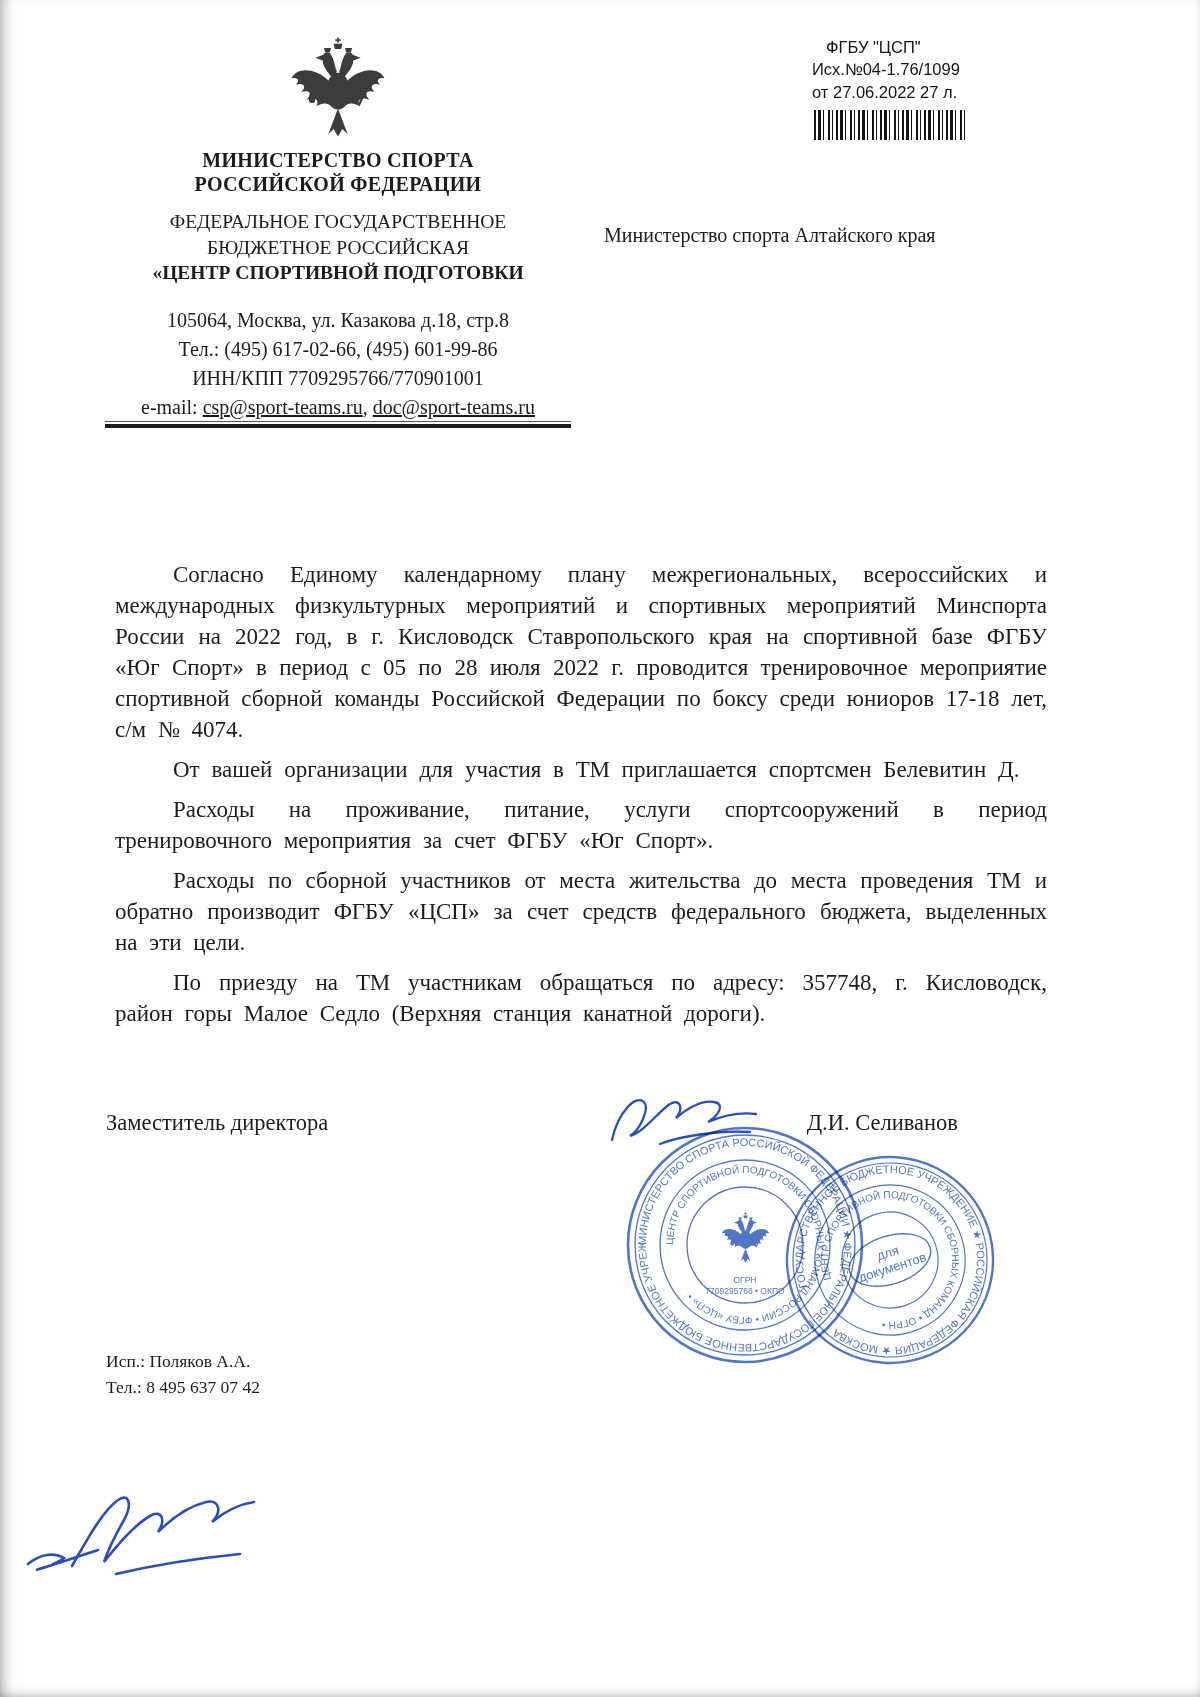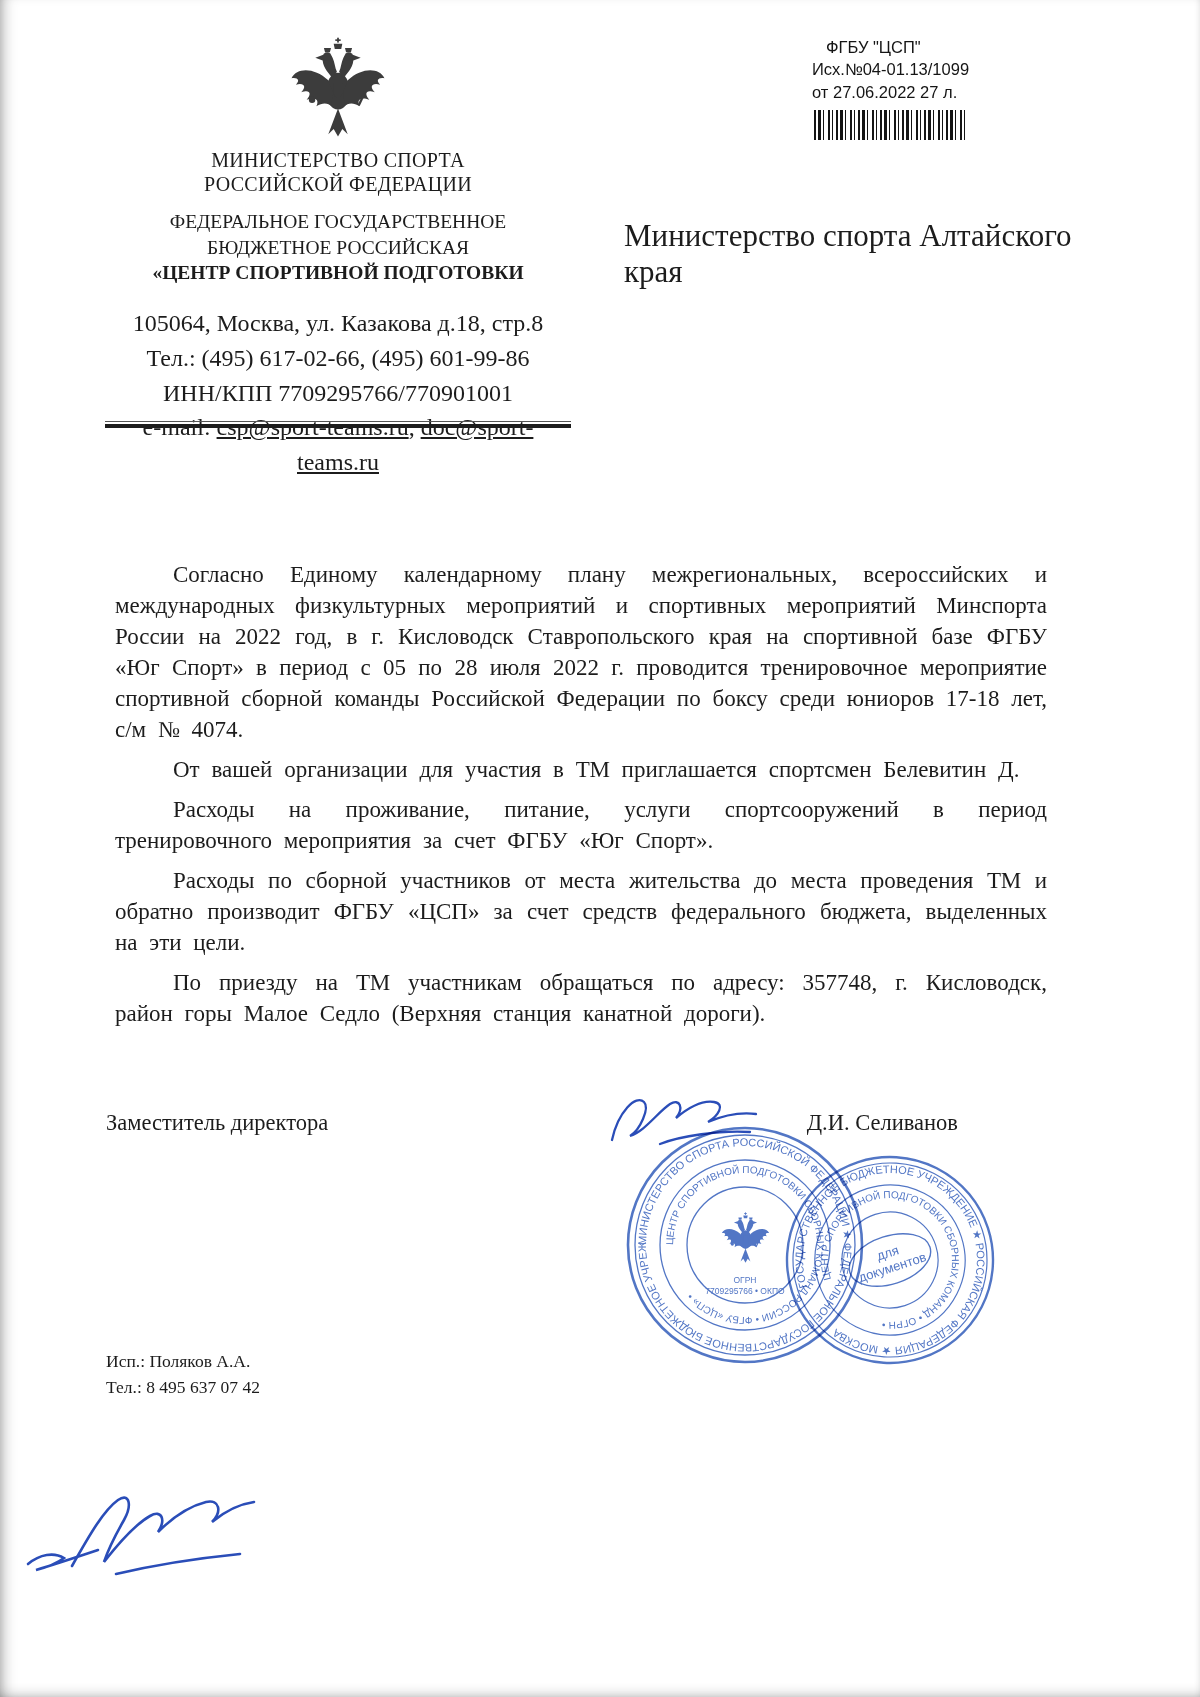--- a/index.html
+++ b/index.html
@@ -3,32 +3,32 @@
 <meta charset="utf-8">
 <style>
   html,body{margin:0;padding:0;background:#e8e8e8;}
   .page{
     position:relative;width:1200px;height:1697px;margin:0 auto;background:#ffffff;
     font-family:"Liberation Serif", serif;color:#1c1c1c;overflow:hidden;
     box-shadow:inset 12px 0 16px -12px rgba(0,0,0,.45), inset -5px 0 10px -8px rgba(0,0,0,.2), inset 0 -10px 14px -10px rgba(0,0,0,.3);
   }
   .letterhead{position:absolute;left:105px;top:34px;width:466px;text-align:center;}
   .eagle{display:block;margin:0 auto 4px auto;}
-  .ministry{font-weight:normal;font-size:20px;line-height:1.22;letter-spacing:.3px;}
+  .ministry{font-weight:bold;font-size:20px;line-height:1.22;letter-spacing:.3px;}
   .org{font-size:19.5px;line-height:1.32;margin-top:12px;}
   .org .b{font-weight:bold;}
-  .contacts{font-size:24px;line-height:1.45;margin-top:20px;}
+  .contacts{font-size:20px;line-height:1.45;margin-top:20px;}
   .email-link{text-decoration:underline;}
   .rule{position:absolute;left:105px;top:424px;width:466px;border-top:4px solid #1d1d1d;}
   .rule:after{content:"";position:absolute;left:0;top:-7px;width:466px;border-top:1px solid #555;}
   .reg-block{position:absolute;left:812px;top:36px;font-family:"Liberation Sans",sans-serif;font-size:16.5px;line-height:1.35;color:#151515;}
   .reg-org{padding-left:14px;}
   .barcode{margin-top:7px;margin-left:2px;width:152px;height:30px;
     background:repeating-linear-gradient(90deg,#151515 0 2px,#fff 2px 4px,#151515 4px 7px,#fff 7px 9px,#151515 9px 10px,#fff 10px 14px,#151515 14px 16px,#fff 16px 18px,#151515 18px 19px,#fff 19px 22px);}
-  .recipient{position:absolute;left:604px;top:218px;width:470px;font-size:31px;margin-left:20px;}
+  .recipient{position:absolute;left:604px;top:224px;width:470px;font-size:20px;}
   .letter-body{position:absolute;left:106px;top:550px;width:950px;font-size:23px;line-height:31px;text-align:justify;word-spacing:6px;}
   .letter-body p{margin:9px;text-indent:58px;}
   .sig-row{position:absolute;left:106px;top:1110px;width:950px;display:flex;justify-content:space-between;font-size:22.5px;}
   .sig-name{margin-right:98px;}
   .stamp{position:absolute;mix-blend-mode:multiply;opacity:.88;}
   .stamp1{left:623px;top:1123px;}
   .stamp2{left:782px;top:1152px;transform:rotate(-18deg);}
   .handsig{position:absolute;mix-blend-mode:multiply;}
   .handsig1{left:600px;top:1082px;}
   .handsig2{left:20px;top:1462px;}
@@ -82,21 +82,21 @@
       <div>105064, Москва, ул. Казакова д.18, стр.8</div>
       <div>Тел.: (495) 617-02-66, (495) 601-99-86</div>
       <div>ИНН/КПП 7709295766/770901001</div>
       <div><span>e-mail: </span><span class="email-link">csp@sport-teams.ru</span><span>, </span><span class="email-link">doc@sport-teams.ru</span></div>
     </div>
   </div>
   <div class="rule"></div>
 
   <div class="reg-block">
     <div class="reg-org">ФГБУ "ЦСП"</div>
-    <div>Исх.№04-01.13/1099</div>
+    <div>Исх.№04-1.76/1099</div>
     <div>от 27.06.2022 27 л.</div>
     <div class="barcode"></div>
   </div>
 
   <div class="recipient">Министерство спорта Алтайского края</div>
 
   <div class="letter-body">
       <p>Согласно Единому календарному плану межрегиональных, всероссийских и международных физкультурных мероприятий и спортивных мероприятий Минспорта России на 2022 год, в г. Кисловодск Ставропольского края на спортивной базе ФГБУ «Юг Спорт» в период с 05 по 28 июля 2022 г. проводится тренировочное мероприятие спортивной сборной команды Российской Федерации по боксу среди юниоров 17-18 лет, с/м № 4074.</p>
       <p>От вашей организации для участия в ТМ приглашается спортсмен Белевитин Д.</p>
       <p>Расходы на проживание, питание, услуги спортсооружений в период тренировочного мероприятия за счет ФГБУ «Юг Спорт».</p>

